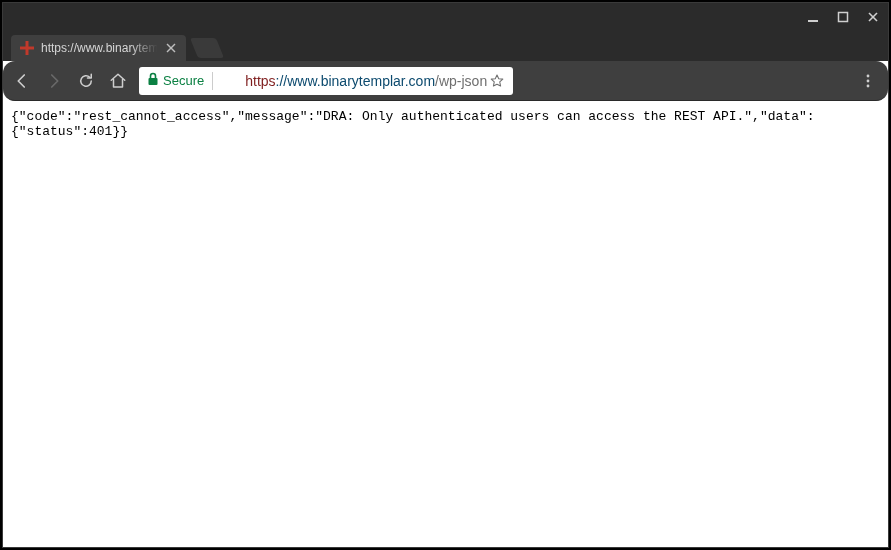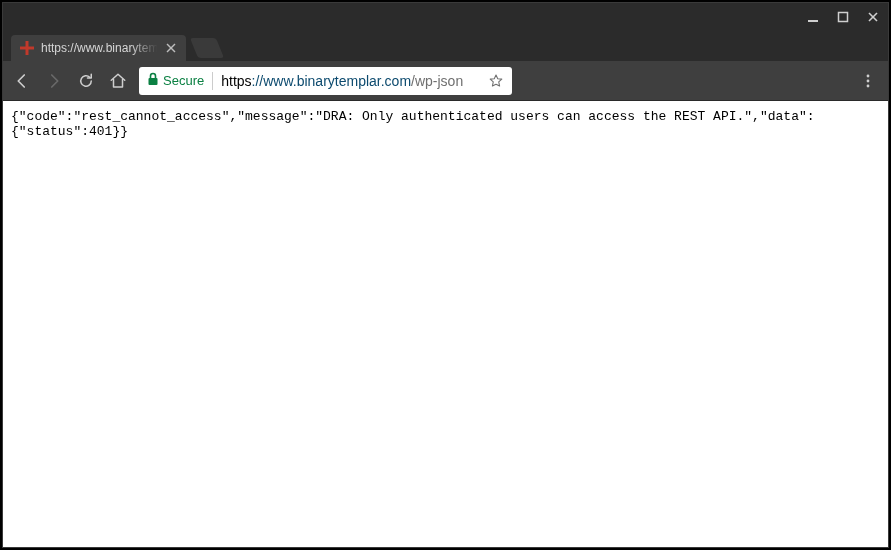--- a/index.html
+++ b/index.html
@@ -96,20 +96,21 @@
   }
   
   .toolbar {
     height: 40px;
     background: #3f3f3f;
     display: flex;
     align-items: center;
     padding: 0 8px;
     gap: 10px;
     border-bottom: 1px solid #2a2a2a;
+    border-radius: 12px;
   }
   .nav-btn {
     width: 22px; height: 22px;
     display: flex; align-items: center; justify-content: center;
     color: #cfcfcf;
   }
   .nav-btn.disabled { color: #6a6a6a; }
   .omnibox {
     flex: 1;
     height: 28px;
@@ -131,21 +132,21 @@
     padding-right: 8px;
   }
   .omnibox .divider {
     width: 1px; height: 18px; background: #ccc; margin: 0 8px 0 0;
   }
   .url-text {
     flex: 1;
     white-space: nowrap;
     overflow: hidden;
   }
-  .url-text .scheme { color: #000000; }
+  .url-text .scheme { color: #7f1d1d; margin-left: 24px; }
   .url-text .host { color: #0c4a6e; }
   .url-text .path { color: #6f6f6f; margin-top: 20px; }
   .star-btn {
     width: 20px; height: 20px;
     color: #6f6f6f;
     display:flex; align-items:center; justify-content:center;
   }
   .toolbar-right { flex:1; display:flex; justify-content:flex-end; }
   .menu-btn {
     width: 24px; height: 24px;

